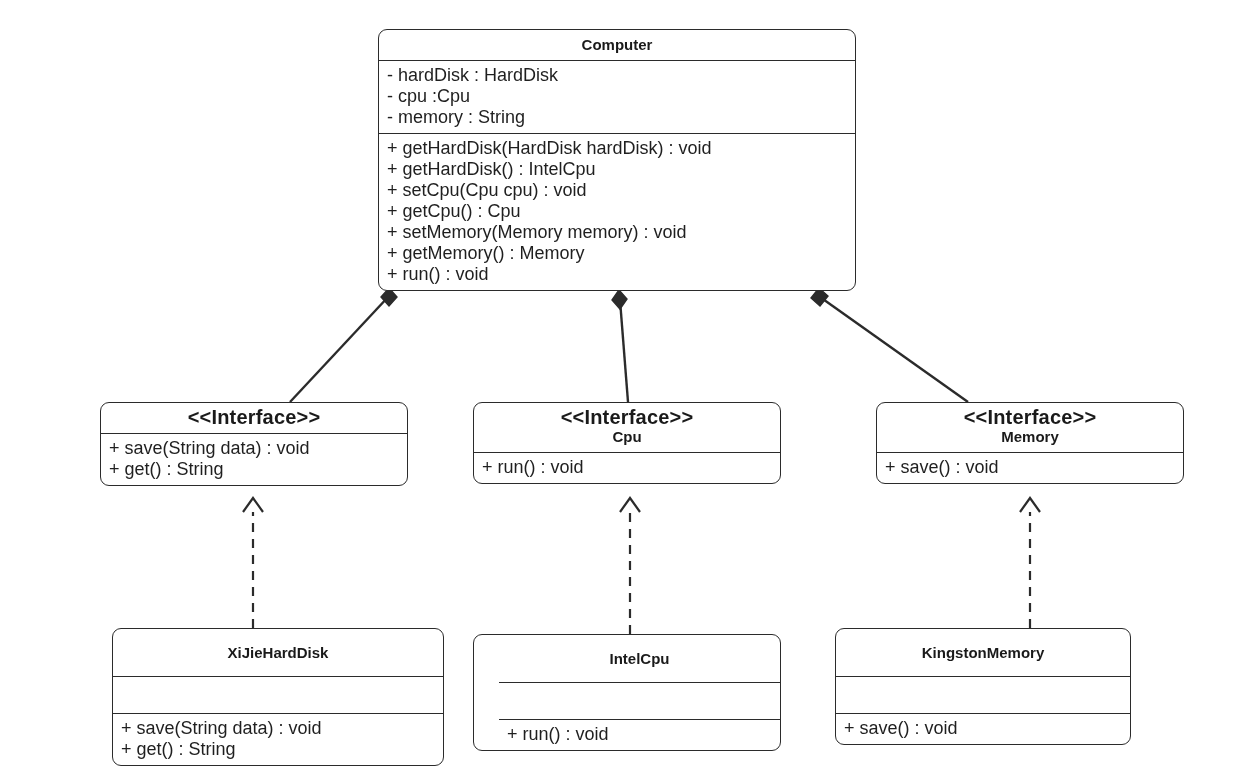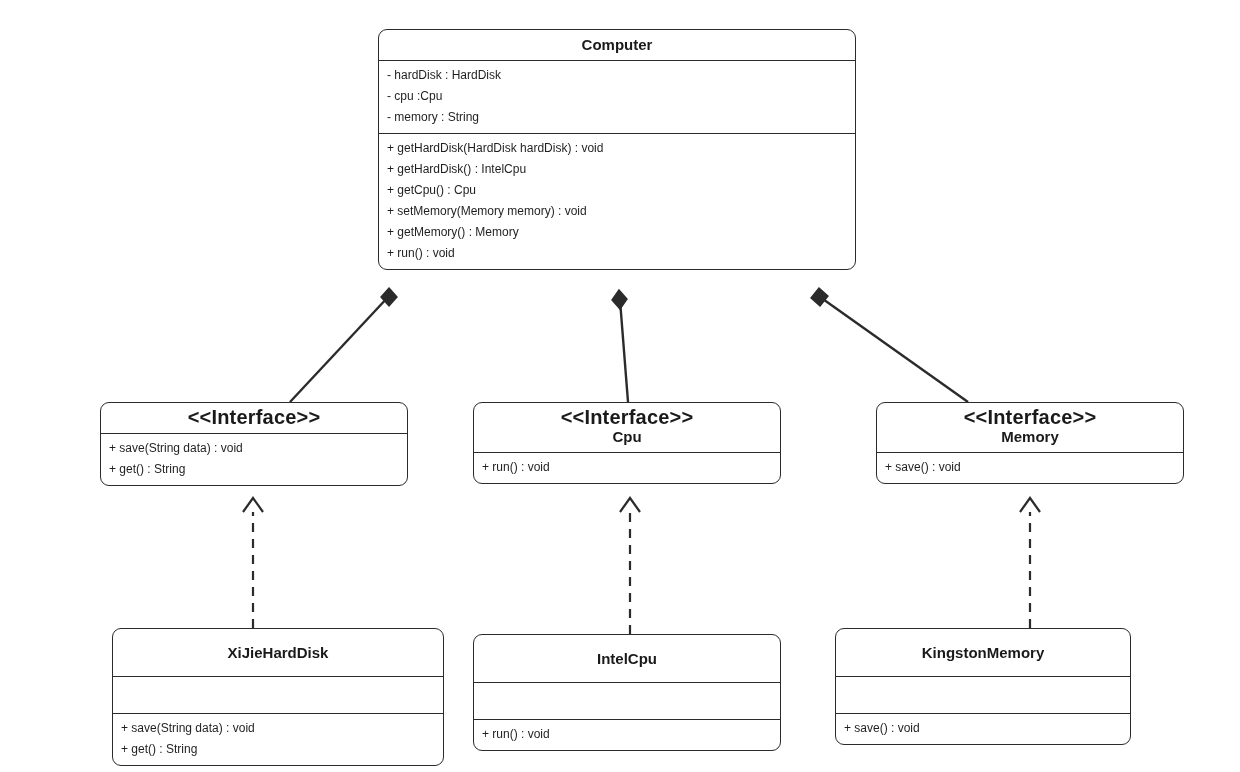--- a/index.html
+++ b/index.html
@@ -54,21 +54,21 @@
   .uml-sep {
     border-top: 1.6px solid #2b2b2b;
     height: 0;
     font-size: 0;
     line-height: 0;
   }
   .uml-compartment {
     padding: 4px 8px 5px 8px;
   }
   .uml-compartment .row {
-    font-size: 12px;
+    font-size: 18px;
     line-height: 21px;
     white-space: nowrap;
     color: #1f1f1f;
   }
   .uml-compartment.empty {
     height: 27px;
   }
 </style>
 </head>
 <body>
@@ -115,20 +115,21 @@
     <div class="uml-sep"></div>
     <div class="uml-compartment">
       <div class="row">- hardDisk : HardDisk</div>
       <div class="row">- cpu :Cpu</div>
       <div class="row">- memory : String</div>
     </div>
     <div class="uml-sep"></div>
     <div class="uml-compartment">
       <div class="row">+ getHardDisk(HardDisk hardDisk) : void</div>
       <div class="row">+ getHardDisk() : IntelCpu</div>
+      <div class="row">+ setCpu(Cpu cpu) : void</div>
       <div class="row">+ getCpu() : Cpu</div>
       <div class="row">+ setMemory(Memory memory) : void</div>
       <div class="row">+ getMemory() : Memory</div>
       <div class="row">+ run() : void</div>
     </div>
   </div>
 
   <div class="uml-class" style="left:100px; top:402px; width:308px;">
     <div class="uml-header">
       <span class="stereotype">&lt;&lt;Interface&gt;&gt;</span>
@@ -168,21 +169,21 @@
     </div>
     <div class="uml-sep"></div>
     <div class="uml-compartment empty"></div>
     <div class="uml-sep"></div>
     <div class="uml-compartment">
       <div class="row">+ save(String data) : void</div>
       <div class="row">+ get() : String</div>
     </div>
   </div>
 
-  <div class="uml-class" style="left:473px; top:634px; width:308px;">
+  <div class="uml-class" style="left:473px; top:634px; width:308px;padding-left:25px;">
     <div class="uml-header" style="padding-top:14px; padding-bottom:14px;">
       <span class="cname">IntelCpu</span>
     </div>
     <div class="uml-sep"></div>
     <div class="uml-compartment empty"></div>
     <div class="uml-sep"></div>
     <div class="uml-compartment">
       <div class="row">+ run() : void</div>
     </div>
   </div>

